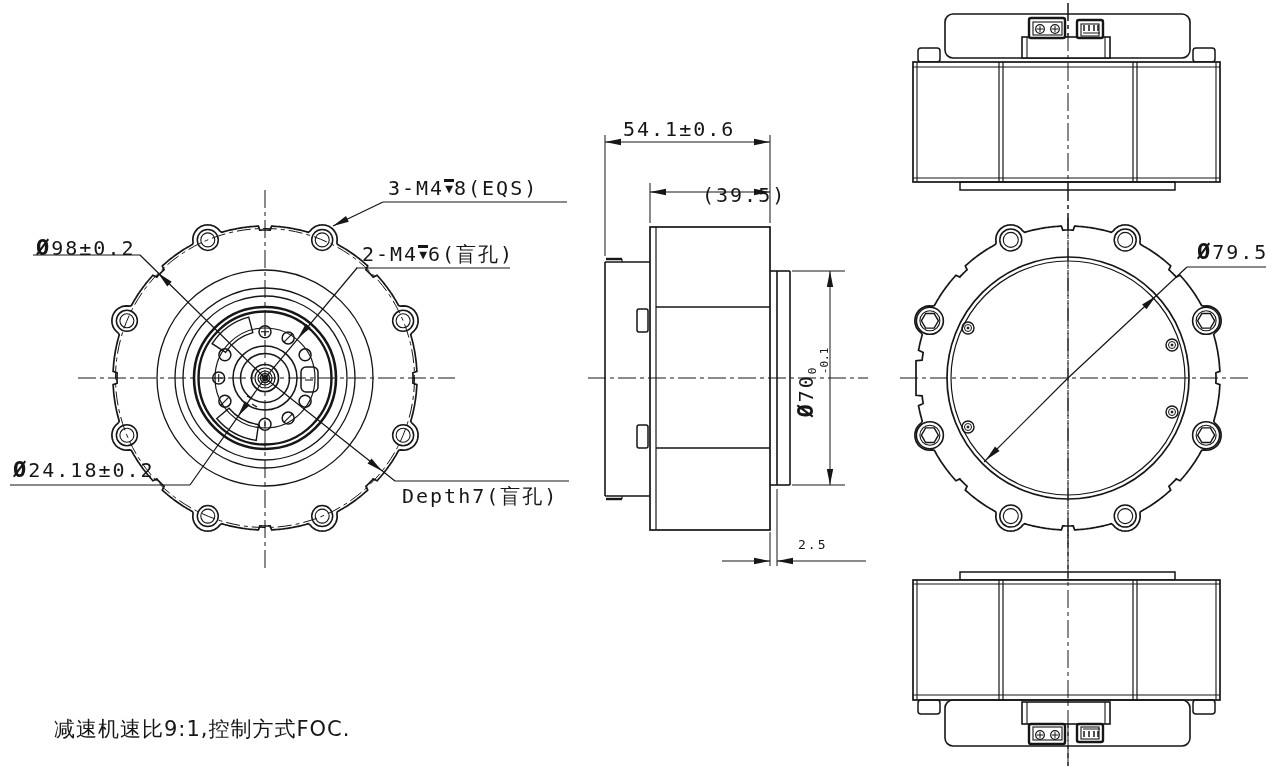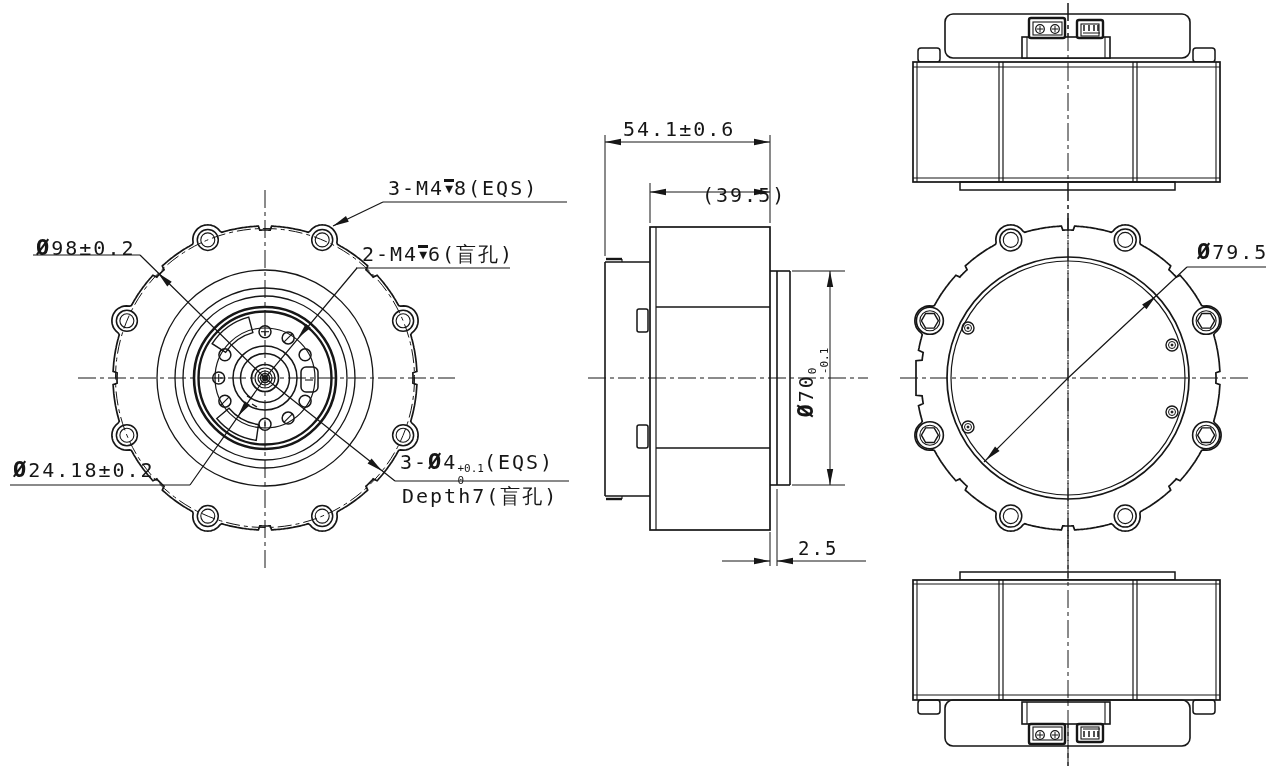--- a/index.html
+++ b/index.html
@@ -9,21 +9,21 @@
   .lbl{position:absolute;font:20px "DejaVu Sans Mono","DejaVu Sans",monospace;
        letter-spacing:2px;color:#161616;white-space:nowrap;line-height:1.1;}
   .lbl .dia{font-weight:bold;font-size:22px;}
   .tolstack{display:inline-flex;flex-direction:column;vertical-align:-3px;
             font-size:11px;letter-spacing:0;line-height:1.1;text-align:left;}
   .depth-sym{display:inline-block;border-top:3px solid #161616;font-size:13px;
              line-height:1;padding:0 1px 1px 1px;vertical-align:2px;letter-spacing:0;}
   .rot{transform:rotate(-90deg);transform-origin:center center;width:130px;text-align:center;}
   .note{position:absolute;font:21px "DejaVu Sans","Liberation Sans",sans-serif;
         letter-spacing:1px;color:#161616;}
-  .small-dim{font-size:19px;}
+  .small-dim{font-size:13px;}
 </style>
 </head>
 <body>
 
 <div class="sheet">
 
   <svg id="cad" width="1283" height="770" viewBox="0 0 1283 770">
       <path d="M265.0 230.0L266.3 230.0L267.6 230.0L268.9 230.1L270.2 230.1L271.6 226.1L273.0 226.2L274.3 226.3L275.6 226.4L276.9 226.5L278.2 226.6L279.6 226.7L280.9 226.8L282.2 227.0L283.5 227.1L284.8 227.3L286.2 227.5L287.5 227.7L288.8 227.9L290.1 228.1L291.4 228.3L292.7 228.5L294.0 228.8L295.3 229.1L296.6 229.3L297.9 229.6L299.2 229.9L300.5 230.2L301.8 230.5L303.1 230.8L304.3 231.2L305.6 231.5L306.9 231.9L308.2 232.3L309.8 231.4L312.0 228.9L313.9 227.4L315.7 226.3L317.5 225.7L319.1 225.2L320.7 225.0L322.2 224.9L323.7 225.0L325.2 225.2L326.6 225.5L328.0 226.0L329.3 226.6L330.5 227.4L331.7 228.2L332.8 229.2L333.8 230.4L334.8 231.7L335.6 233.2L336.4 234.9L336.9 236.9L337.2 239.3L336.9 242.7L337.5 244.4L338.7 245.1L339.8 245.7L341.0 246.4L342.1 247.0L343.3 247.7L344.4 248.4L345.5 249.1L346.7 249.8L347.8 250.5L348.9 251.2L350.0 252.0L351.1 252.7L352.2 253.5L353.3 254.3L354.3 255.0L355.4 255.8L356.5 256.6L357.5 257.4L358.6 258.2L359.6 259.0L360.7 259.9L361.7 260.7L362.7 261.6L363.7 262.4L364.7 263.3L365.7 264.2L366.7 265.0L367.7 265.9L365.9 269.8L366.9 270.6L367.8 271.5L368.7 272.4L369.7 273.3L370.6 274.3L371.5 275.2L372.4 276.1L373.2 277.1L377.1 275.3L378.0 276.3L378.8 277.3L379.7 278.3L380.6 279.3L381.4 280.3L382.3 281.3L383.1 282.3L384.0 283.4L384.8 284.4L385.6 285.5L386.4 286.5L387.2 287.6L388.0 288.7L388.7 289.7L389.5 290.8L390.3 291.9L391.0 293.0L391.8 294.1L392.5 295.2L393.2 296.3L393.9 297.5L394.6 298.6L395.3 299.7L396.0 300.9L396.6 302.0L397.3 303.2L397.9 304.3L398.6 305.5L400.3 306.1L403.7 305.8L406.1 306.1L408.1 306.6L409.8 307.4L411.3 308.2L412.6 309.2L413.8 310.2L414.8 311.3L415.6 312.5L416.4 313.7L417.0 315.0L417.5 316.4L417.8 317.8L418.0 319.3L418.1 320.8L418.0 322.3L417.8 323.9L417.3 325.5L416.7 327.3L415.6 329.1L414.1 331.0L411.6 333.2L410.7 334.8L411.1 336.1L411.5 337.4L411.8 338.7L412.2 339.9L412.5 341.2L412.8 342.5L413.1 343.8L413.4 345.1L413.7 346.4L413.9 347.7L414.2 349.0L414.5 350.3L414.7 351.6L414.9 352.9L415.1 354.2L415.3 355.5L415.5 356.8L415.7 358.2L415.9 359.5L416.0 360.8L416.2 362.1L416.3 363.4L416.4 364.8L416.5 366.1L416.6 367.4L416.7 368.7L416.8 370.0L416.9 371.4L412.9 372.8L412.9 374.1L413.0 375.4L413.0 376.7L413.0 378.0L413.0 379.3L413.0 380.6L412.9 381.9L412.9 383.2L416.9 384.6L416.8 386.0L416.7 387.3L416.6 388.6L416.5 389.9L416.4 391.2L416.3 392.6L416.2 393.9L416.0 395.2L415.9 396.5L415.7 397.8L415.5 399.2L415.3 400.5L415.1 401.8L414.9 403.1L414.7 404.4L414.5 405.7L414.2 407.0L413.9 408.3L413.7 409.6L413.4 410.9L413.1 412.2L412.8 413.5L412.5 414.8L412.2 416.1L411.8 417.3L411.5 418.6L411.1 419.9L410.7 421.2L411.6 422.8L414.1 425.0L415.6 426.9L416.7 428.7L417.3 430.5L417.8 432.1L418.0 433.7L418.1 435.2L418.0 436.7L417.8 438.2L417.5 439.6L417.0 441.0L416.4 442.3L415.6 443.5L414.8 444.7L413.8 445.8L412.6 446.8L411.3 447.8L409.8 448.6L408.1 449.4L406.1 449.9L403.7 450.2L400.3 449.9L398.6 450.5L397.9 451.7L397.3 452.8L396.6 454.0L396.0 455.1L395.3 456.3L394.6 457.4L393.9 458.5L393.2 459.7L392.5 460.8L391.8 461.9L391.0 463.0L390.3 464.1L389.5 465.2L388.7 466.3L388.0 467.3L387.2 468.4L386.4 469.5L385.6 470.5L384.8 471.6L384.0 472.6L383.1 473.7L382.3 474.7L381.4 475.7L380.6 476.7L379.7 477.7L378.8 478.7L378.0 479.7L377.1 480.7L373.2 478.9L372.4 479.9L371.5 480.8L370.6 481.7L369.7 482.7L368.7 483.6L367.8 484.5L366.9 485.4L365.9 486.2L367.7 490.1L366.7 491.0L365.7 491.8L364.7 492.7L363.7 493.6L362.7 494.4L361.7 495.3L360.7 496.1L359.6 497.0L358.6 497.8L357.5 498.6L356.5 499.4L355.4 500.2L354.3 501.0L353.3 501.7L352.2 502.5L351.1 503.3L350.0 504.0L348.9 504.8L347.8 505.5L346.7 506.2L345.5 506.9L344.4 507.6L343.3 508.3L342.1 509.0L341.0 509.6L339.8 510.3L338.7 510.9L337.5 511.6L336.9 513.3L337.2 516.7L336.9 519.1L336.4 521.1L335.6 522.8L334.8 524.3L333.8 525.6L332.8 526.8L331.7 527.8L330.5 528.6L329.3 529.4L328.0 530.0L326.6 530.5L325.2 530.8L323.7 531.0L322.2 531.1L320.7 531.0L319.1 530.8L317.5 530.3L315.7 529.7L313.9 528.6L312.0 527.1L309.8 524.6L308.2 523.7L306.9 524.1L305.6 524.5L304.3 524.8L303.1 525.2L301.8 525.5L300.5 525.8L299.2 526.1L297.9 526.4L296.6 526.7L295.3 526.9L294.0 527.2L292.7 527.5L291.4 527.7L290.1 527.9L288.8 528.1L287.5 528.3L286.2 528.5L284.8 528.7L283.5 528.9L282.2 529.0L280.9 529.2L279.6 529.3L278.2 529.4L276.9 529.5L275.6 529.6L274.3 529.7L273.0 529.8L271.6 529.9L270.2 525.9L268.9 525.9L267.6 526.0L266.3 526.0L265.0 526.0L263.7 526.0L262.4 526.0L261.1 525.9L259.8 525.9L258.4 529.9L257.0 529.8L255.7 529.7L254.4 529.6L253.1 529.5L251.8 529.4L250.4 529.3L249.1 529.2L247.8 529.0L246.5 528.9L245.2 528.7L243.8 528.5L242.5 528.3L241.2 528.1L239.9 527.9L238.6 527.7L237.3 527.5L236.0 527.2L234.7 526.9L233.4 526.7L232.1 526.4L230.8 526.1L229.5 525.8L228.2 525.5L226.9 525.2L225.7 524.8L224.4 524.5L223.1 524.1L221.8 523.7L220.2 524.6L218.0 527.1L216.1 528.6L214.3 529.7L212.5 530.3L210.9 530.8L209.3 531.0L207.8 531.1L206.3 531.0L204.8 530.8L203.4 530.5L202.0 530.0L200.7 529.4L199.5 528.6L198.3 527.8L197.2 526.8L196.2 525.6L195.2 524.3L194.4 522.8L193.6 521.1L193.1 519.1L192.8 516.7L193.1 513.3L192.5 511.6L191.3 510.9L190.2 510.3L189.0 509.6L187.9 509.0L186.7 508.3L185.6 507.6L184.5 506.9L183.3 506.2L182.2 505.5L181.1 504.8L180.0 504.0L178.9 503.3L177.8 502.5L176.7 501.7L175.7 501.0L174.6 500.2L173.5 499.4L172.5 498.6L171.4 497.8L170.4 497.0L169.3 496.1L168.3 495.3L167.3 494.4L166.3 493.6L165.3 492.7L164.3 491.8L163.3 491.0L162.3 490.1L164.1 486.2L163.1 485.4L162.2 484.5L161.3 483.6L160.3 482.7L159.4 481.7L158.5 480.8L157.6 479.9L156.8 478.9L152.9 480.7L152.0 479.7L151.2 478.7L150.3 477.7L149.4 476.7L148.6 475.7L147.7 474.7L146.9 473.7L146.0 472.6L145.2 471.6L144.4 470.5L143.6 469.5L142.8 468.4L142.0 467.3L141.3 466.3L140.5 465.2L139.7 464.1L139.0 463.0L138.2 461.9L137.5 460.8L136.8 459.7L136.1 458.5L135.4 457.4L134.7 456.3L134.0 455.1L133.4 454.0L132.7 452.8L132.1 451.7L131.4 450.5L129.7 449.9L126.3 450.2L123.9 449.9L121.9 449.4L120.2 448.6L118.7 447.8L117.4 446.8L116.2 445.8L115.2 444.7L114.4 443.5L113.6 442.3L113.0 441.0L112.5 439.6L112.2 438.2L112.0 436.7L111.9 435.2L112.0 433.7L112.2 432.1L112.7 430.5L113.3 428.7L114.4 426.9L115.9 425.0L118.4 422.8L119.3 421.2L118.9 419.9L118.5 418.6L118.2 417.3L117.8 416.1L117.5 414.8L117.2 413.5L116.9 412.2L116.6 410.9L116.3 409.6L116.1 408.3L115.8 407.0L115.5 405.7L115.3 404.4L115.1 403.1L114.9 401.8L114.7 400.5L114.5 399.2L114.3 397.8L114.1 396.5L114.0 395.2L113.8 393.9L113.7 392.6L113.6 391.2L113.5 389.9L113.4 388.6L113.3 387.3L113.2 386.0L113.1 384.6L117.1 383.2L117.1 381.9L117.0 380.6L117.0 379.3L117.0 378.0L117.0 376.7L117.0 375.4L117.1 374.1L117.1 372.8L113.1 371.4L113.2 370.0L113.3 368.7L113.4 367.4L113.5 366.1L113.6 364.8L113.7 363.4L113.8 362.1L114.0 360.8L114.1 359.5L114.3 358.2L114.5 356.8L114.7 355.5L114.9 354.2L115.1 352.9L115.3 351.6L115.5 350.3L115.8 349.0L116.1 347.7L116.3 346.4L116.6 345.1L116.9 343.8L117.2 342.5L117.5 341.2L117.8 339.9L118.2 338.7L118.5 337.4L118.9 336.1L119.3 334.8L118.4 333.2L115.9 331.0L114.4 329.1L113.3 327.3L112.7 325.5L112.2 323.9L112.0 322.3L111.9 320.8L112.0 319.3L112.2 317.8L112.5 316.4L113.0 315.0L113.6 313.7L114.4 312.5L115.2 311.3L116.2 310.2L117.4 309.2L118.7 308.2L120.2 307.4L121.9 306.6L123.9 306.1L126.3 305.8L129.7 306.1L131.4 305.5L132.1 304.3L132.7 303.2L133.4 302.0L134.0 300.9L134.7 299.7L135.4 298.6L136.1 297.5L136.8 296.3L137.5 295.2L138.2 294.1L139.0 293.0L139.7 291.9L140.5 290.8L141.3 289.7L142.0 288.7L142.8 287.6L143.6 286.5L144.4 285.5L145.2 284.4L146.0 283.4L146.9 282.3L147.7 281.3L148.6 280.3L149.4 279.3L150.3 278.3L151.2 277.3L152.0 276.3L152.9 275.3L156.8 277.1L157.6 276.1L158.5 275.2L159.4 274.3L160.3 273.3L161.3 272.4L162.2 271.5L163.1 270.6L164.1 269.8L162.3 265.9L163.3 265.0L164.3 264.2L165.3 263.3L166.3 262.4L167.3 261.6L168.3 260.7L169.3 259.9L170.4 259.0L171.4 258.2L172.5 257.4L173.5 256.6L174.6 255.8L175.7 255.0L176.7 254.3L177.8 253.5L178.9 252.7L180.0 252.0L181.1 251.2L182.2 250.5L183.3 249.8L184.5 249.1L185.6 248.4L186.7 247.7L187.9 247.0L189.0 246.4L190.2 245.7L191.3 245.1L192.5 244.4L193.1 242.7L192.8 239.3L193.1 236.9L193.6 234.9L194.4 233.2L195.2 231.7L196.2 230.4L197.2 229.2L198.3 228.2L199.5 227.4L200.7 226.6L202.0 226.0L203.4 225.5L204.8 225.2L206.3 225.0L207.8 224.9L209.3 225.0L210.9 225.2L212.5 225.7L214.3 226.3L216.1 227.4L218.0 228.9L220.2 231.4L221.8 232.3L223.1 231.9L224.4 231.5L225.7 231.2L226.9 230.8L228.2 230.5L229.5 230.2L230.8 229.9L232.1 229.6L233.4 229.3L234.7 229.1L236.0 228.8L237.3 228.5L238.6 228.3L239.9 228.1L241.2 227.9L242.5 227.7L243.8 227.5L245.2 227.3L246.5 227.1L247.8 227.0L249.1 226.8L250.4 226.7L251.8 226.6L253.1 226.5L254.4 226.4L255.7 226.3L257.0 226.2L258.4 226.1L259.8 230.1L261.1 230.1L262.4 230.0L263.7 230.0L265.0 230.0Z" stroke="#161616" stroke-width="1.7" fill="none"></path>
       <circle cx="265" cy="378" r="149.5" stroke="#161616" stroke-width="1" fill="none" stroke-dasharray="14 4 4 4"></circle>
       <circle cx="322.21117313858093" cy="239.88000988956264" r="10.5" stroke="#161616" stroke-width="1.5" fill="none"></circle>
@@ -248,26 +248,20 @@
   </div>
 
   <div class="lbl" style="left:36px;top:236px">
     <span class="dia">Ø</span><span>98±0.2</span>
   </div>
 
   <div class="lbl" style="left:13px;top:458px">
     <span class="dia">Ø</span><span>24.18±0.2</span>
   </div>
 
-  <div class="lbl" style="left:400px;top:450px">
-    <span>3-</span><span class="dia">Ø</span><span>4</span><span class="tolstack">
-        <span>+0.1</span>
-        <span>0</span>
-      </span><span>(EQS)</span>
-  </div>
   <div class="lbl" style="left:402px;top:485px">
     <span>Depth7(盲孔)</span>
   </div>
 
   <div class="lbl" style="left:623px;top:118px">
     <span>54.1±0.6</span>
   </div>
   <div class="lbl" style="left:702px;top:184px">
     <span>(39.5)</span>
   </div>
@@ -278,14 +272,17 @@
       </span>
   </div>
   <div class="lbl small-dim" style="left:798px;top:538px">
     <span>2.5</span>
   </div>
 
   <div class="lbl" style="left:1197px;top:240px">
     <span class="dia">Ø</span><span>79.5</span>
   </div>
 
+  <div class="note" style="left:54px;top:715px">
+    <span>减速机速比9:1,控制方式FOC.</span>
+  </div>
 
 </div>
 
 </body></html>

